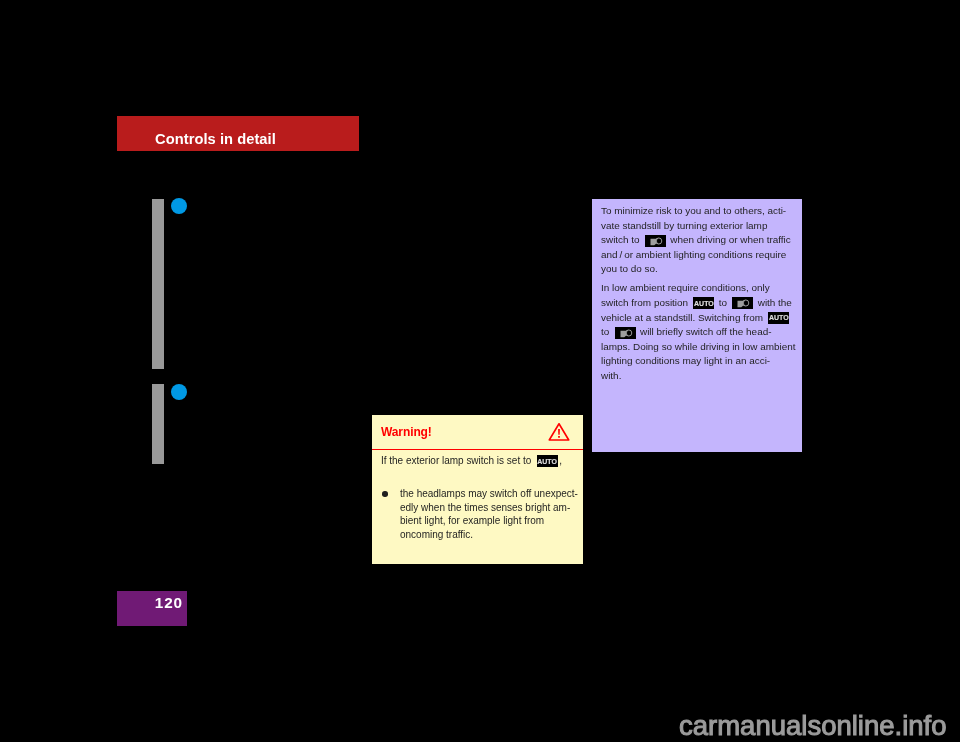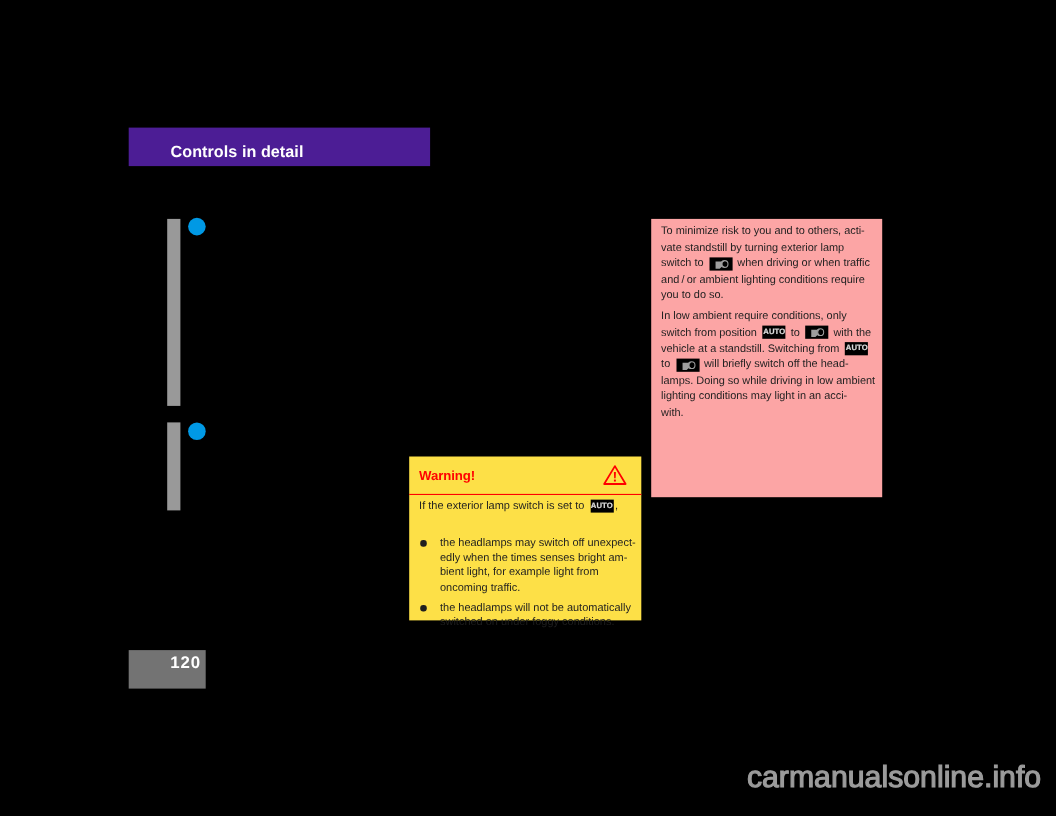--- a/index.html
+++ b/index.html
@@ -15,33 +15,33 @@
     font-family: "Liberation Sans", sans-serif;
     position: relative;
   }
   .page { position: absolute; left: 0; top: 0; width: 960px; height: 742px; }
   #section-header .label, #page-number-box .num, #warning-title, #watermark,
   .sym-auto-txt { transform: translateZ(0); }
   .abs { position: absolute; }
 
   
   #section-header {
-    left: 117px; top: 116px; width: 274px; height: 35px;
-    background: #4c1d95;
+    left: 117px; top: 116px; width: 242px; height: 35px;
+    background: #b91c1c;
   }
   #section-header .label {
     position: absolute; left: 38px; top: 15px;
     font-size: 14.7px; font-weight: bold; color: #ffffff;
     letter-spacing: 0.05px;
   }
 
   
   #page-number-box {
     left: 117px; top: 591px; width: 70px; height: 35px;
-    background: #737373;
+    background: #701a75;
   }
   #page-number-box .num {
     position: absolute; right: 5px; top: 3px;
     font-size: 15.3px; font-weight: bold; color: #ffffff; letter-spacing: 0.8px; margin-right: -0.8px;
   }
 
   
   .marker-bar { background: #999999; width: 12px; }
   #marker-bar-1 { left: 152px; top: 199px; height: 170px; }
   #marker-bar-2 { left: 152px; top: 384px; height: 80px; }
@@ -50,21 +50,21 @@
   .blue-dot {
     width: 16px; height: 16px; border-radius: 50%;
     background: #0099e5;
   }
   #blue-dot-1 { left: 171px; top: 198px; }
   #blue-dot-2 { left: 171px; top: 384px; }
 
   
   #warning-box {
     left: 372px; top: 415px; width: 211px; height: 149px;
-    background: #fde047;
+    background: #fef9c3;
   }
   #warning-head {
     position: absolute; left: 0px; top: 0px; right: 0px; height: 34px;
   }
   #warning-title {
     position: absolute; left: 9px; top: 10px;
     color: #ff0000; font-size: 12px; font-weight: bold;
     letter-spacing: -0.1px;
   }
   #warning-icon { position: absolute; left: 176px; top: 7px; }
@@ -85,21 +85,21 @@
     position: absolute; left: 1px; top: 4px;
     width: 5.5px; height: 5.5px; border-radius: 50%;
     background: #1f1f1f; font-size: 0; color: transparent;
     overflow: hidden;
   }
   .tline { white-space: nowrap; }
 
   
   #info-box {
     left: 592px; top: 199px; width: 210px; height: 253px;
-    background: #fca5a5;
+    background: #c4b5fd;
   }
   #info-body {
     position: absolute; left: 9px; top: 5px; width: 190px;
     transform: translateZ(0);
     font-size: 9.95px; color: #1f1f1f; line-height: 14.6px;
     letter-spacing: -0.01px;
   }
   #info-body .para { margin: 0 0 4.5px 0; }
   #info-body .para:last-child { margin-bottom: 0; }
 
@@ -113,21 +113,21 @@
     position: absolute; left: 0; right: 0; top: 2.2px;
     text-align: center; color: #dcdcdc; font-weight: bold;
     font-size: 7px; line-height: 8px; letter-spacing: 0.05px; -webkit-text-stroke: 0.2px #dcdcdc;
     font-family: "Liberation Sans", sans-serif;
     transform: translateZ(0);
   }
   .sym-lamp { width: 21px; height: 12px; line-height: 0; }
 
   
   #watermark {
-    left: 679px; top: 692px;
+    left: 679px; top: 712px;
     color: #9b9b9b; font-size: 27.5px; line-height: 28px;
     font-family: "Liberation Sans", sans-serif;
     -webkit-text-stroke: 1.05px #9b9b9b;
     white-space: nowrap;
   }
 </style>
 </head>
 <body>
 
 <div class="page">
@@ -155,25 +155,20 @@
         <div class="para">
           <div class="tline">If the exterior lamp switch is set to <span class="sym sym-auto"><span class="sym-auto-txt">AUTO</span></span>,</div>
         </div>
         <ul class="bullets">
           <li>
             <span class="bul">•</span>
             <div class="tline">the headlamps may switch off unexpect-</div>
             <div class="tline">edly when the times senses bright am-</div>
             <div class="tline">bient light, for example light from</div>
             <div class="tline">oncoming traffic.</div>
-          </li>
-          <li>
-            <span class="bul">•</span>
-            <div class="tline">the headlamps will not be automatically</div>
-            <div class="tline">switched on under foggy conditions.</div>
           </li>
         </ul>
       </div>
   </div>
 
   <div class="abs" id="info-box">
     <div id="info-body">
         <div class="para">
           <div class="tline">To minimize risk to you and to others, acti-</div>
           <div class="tline">vate standstill by turning exterior lamp</div>

